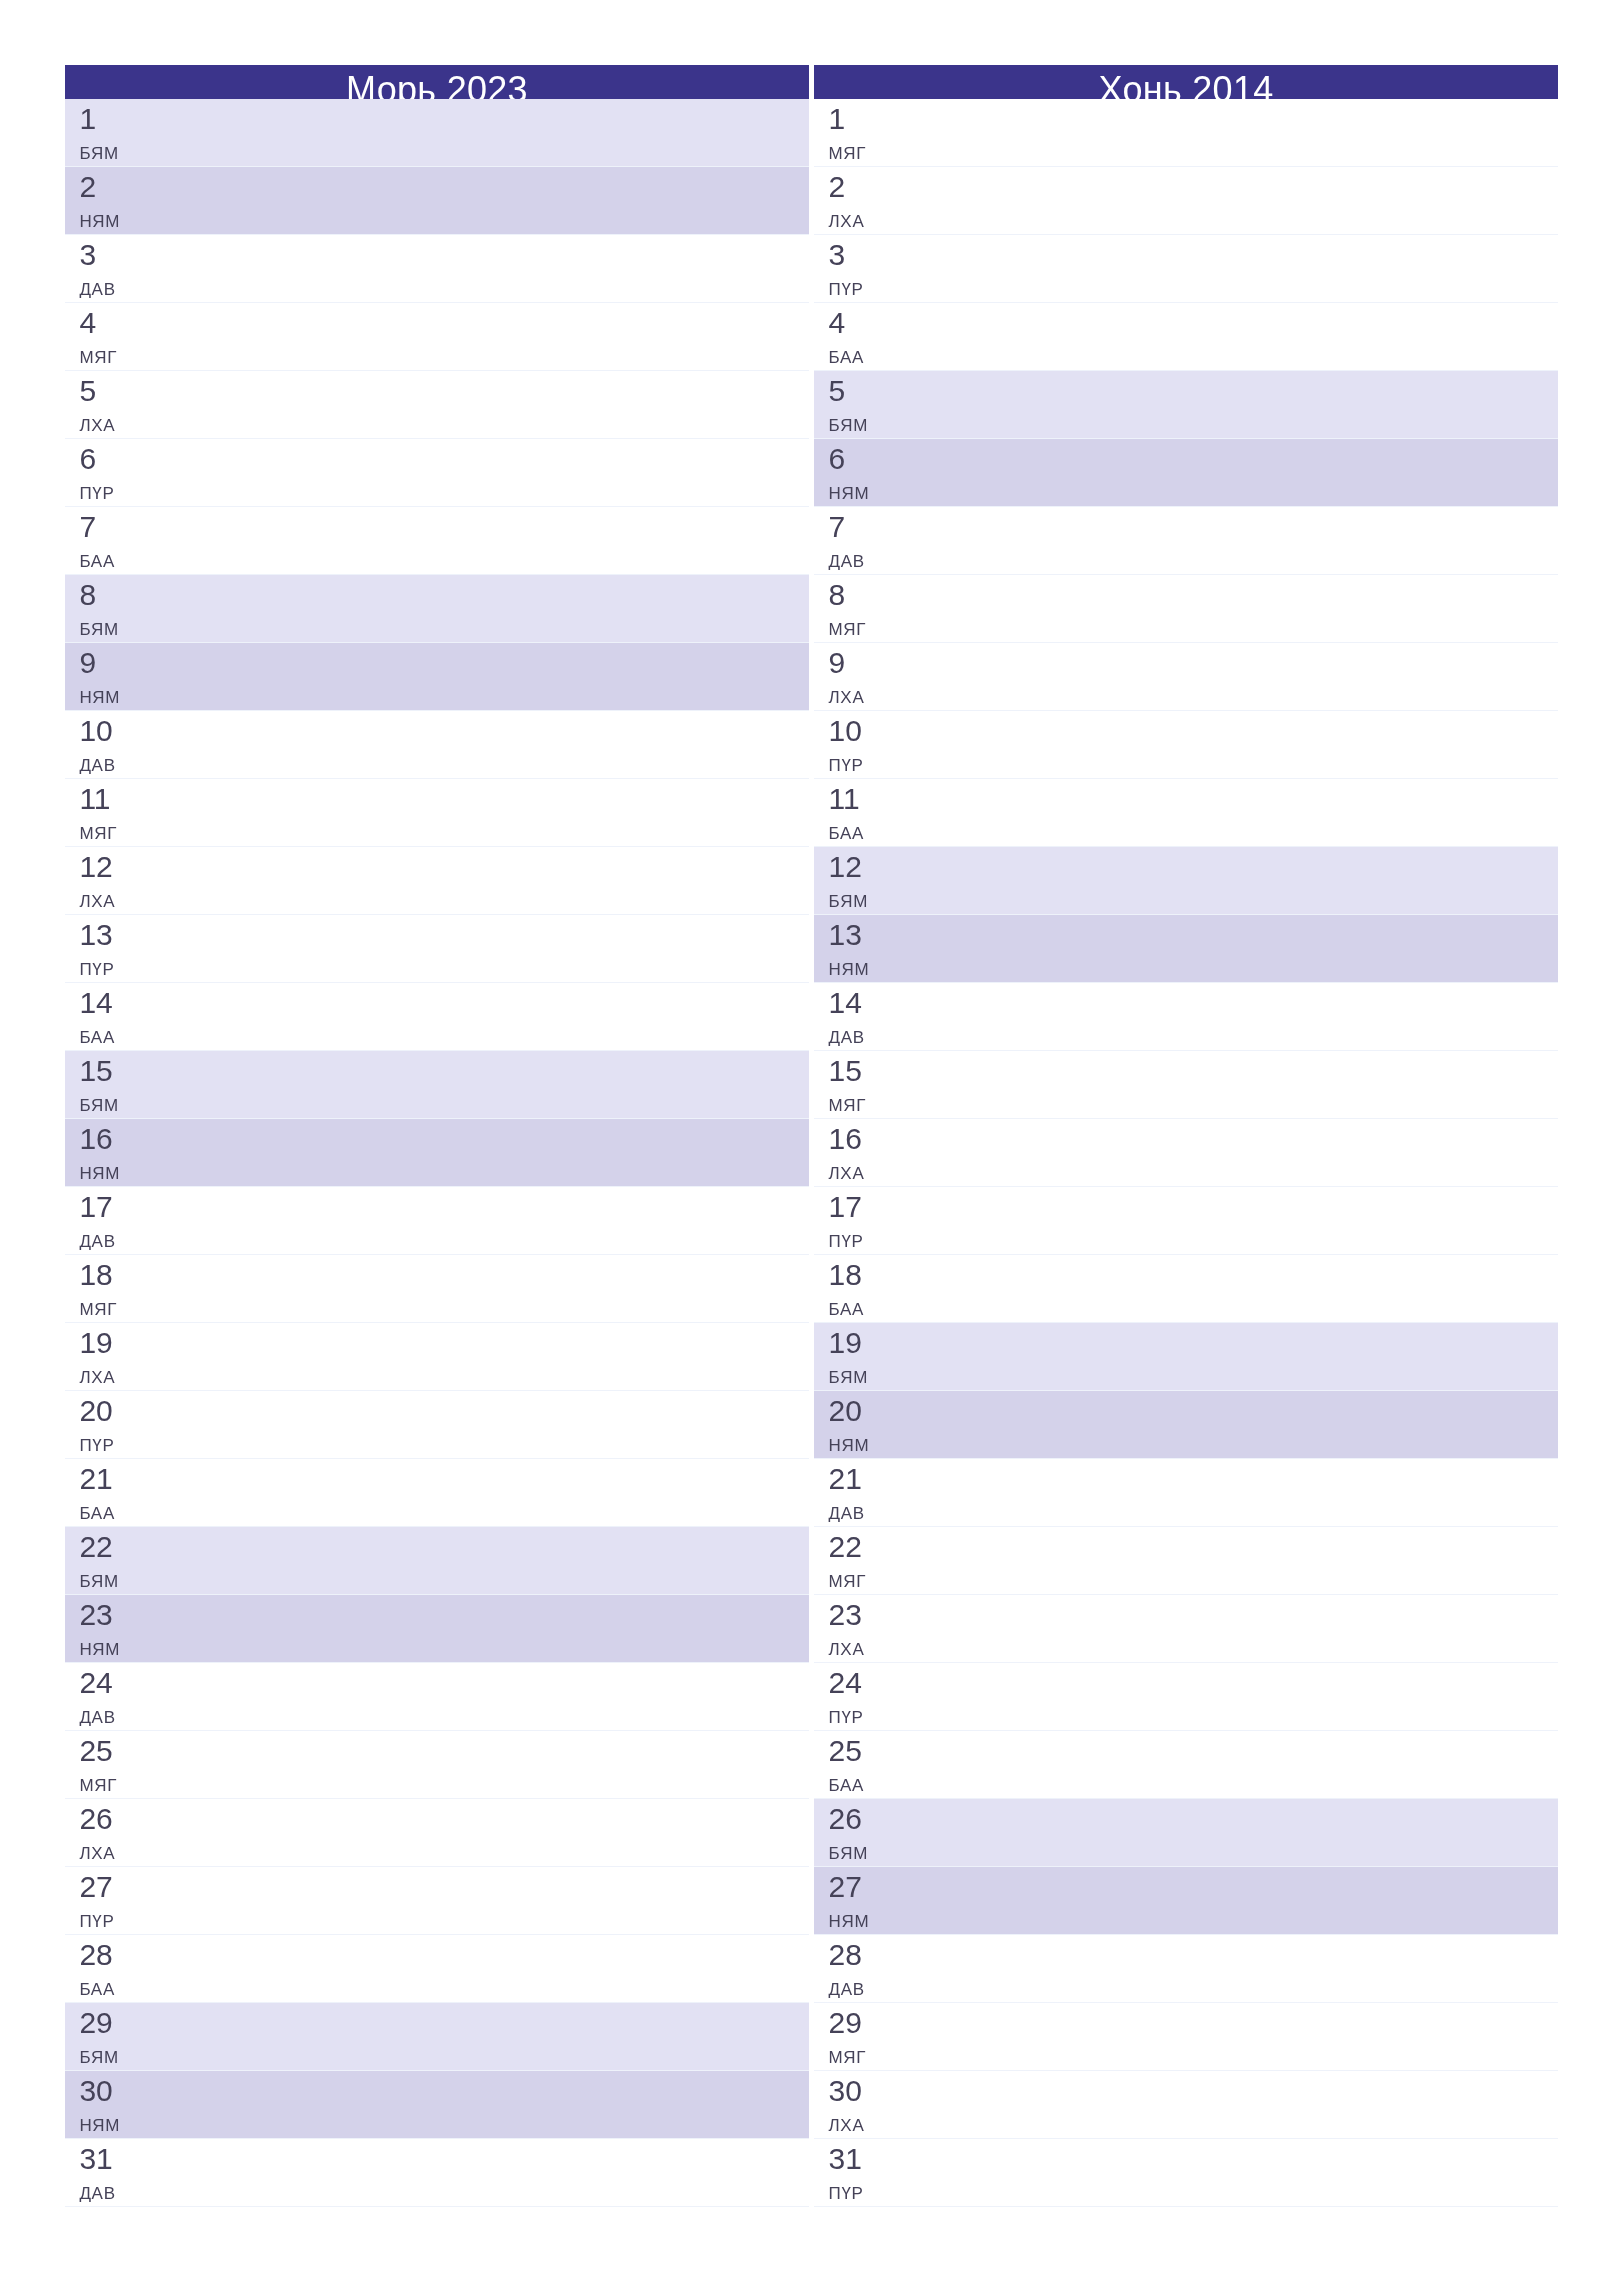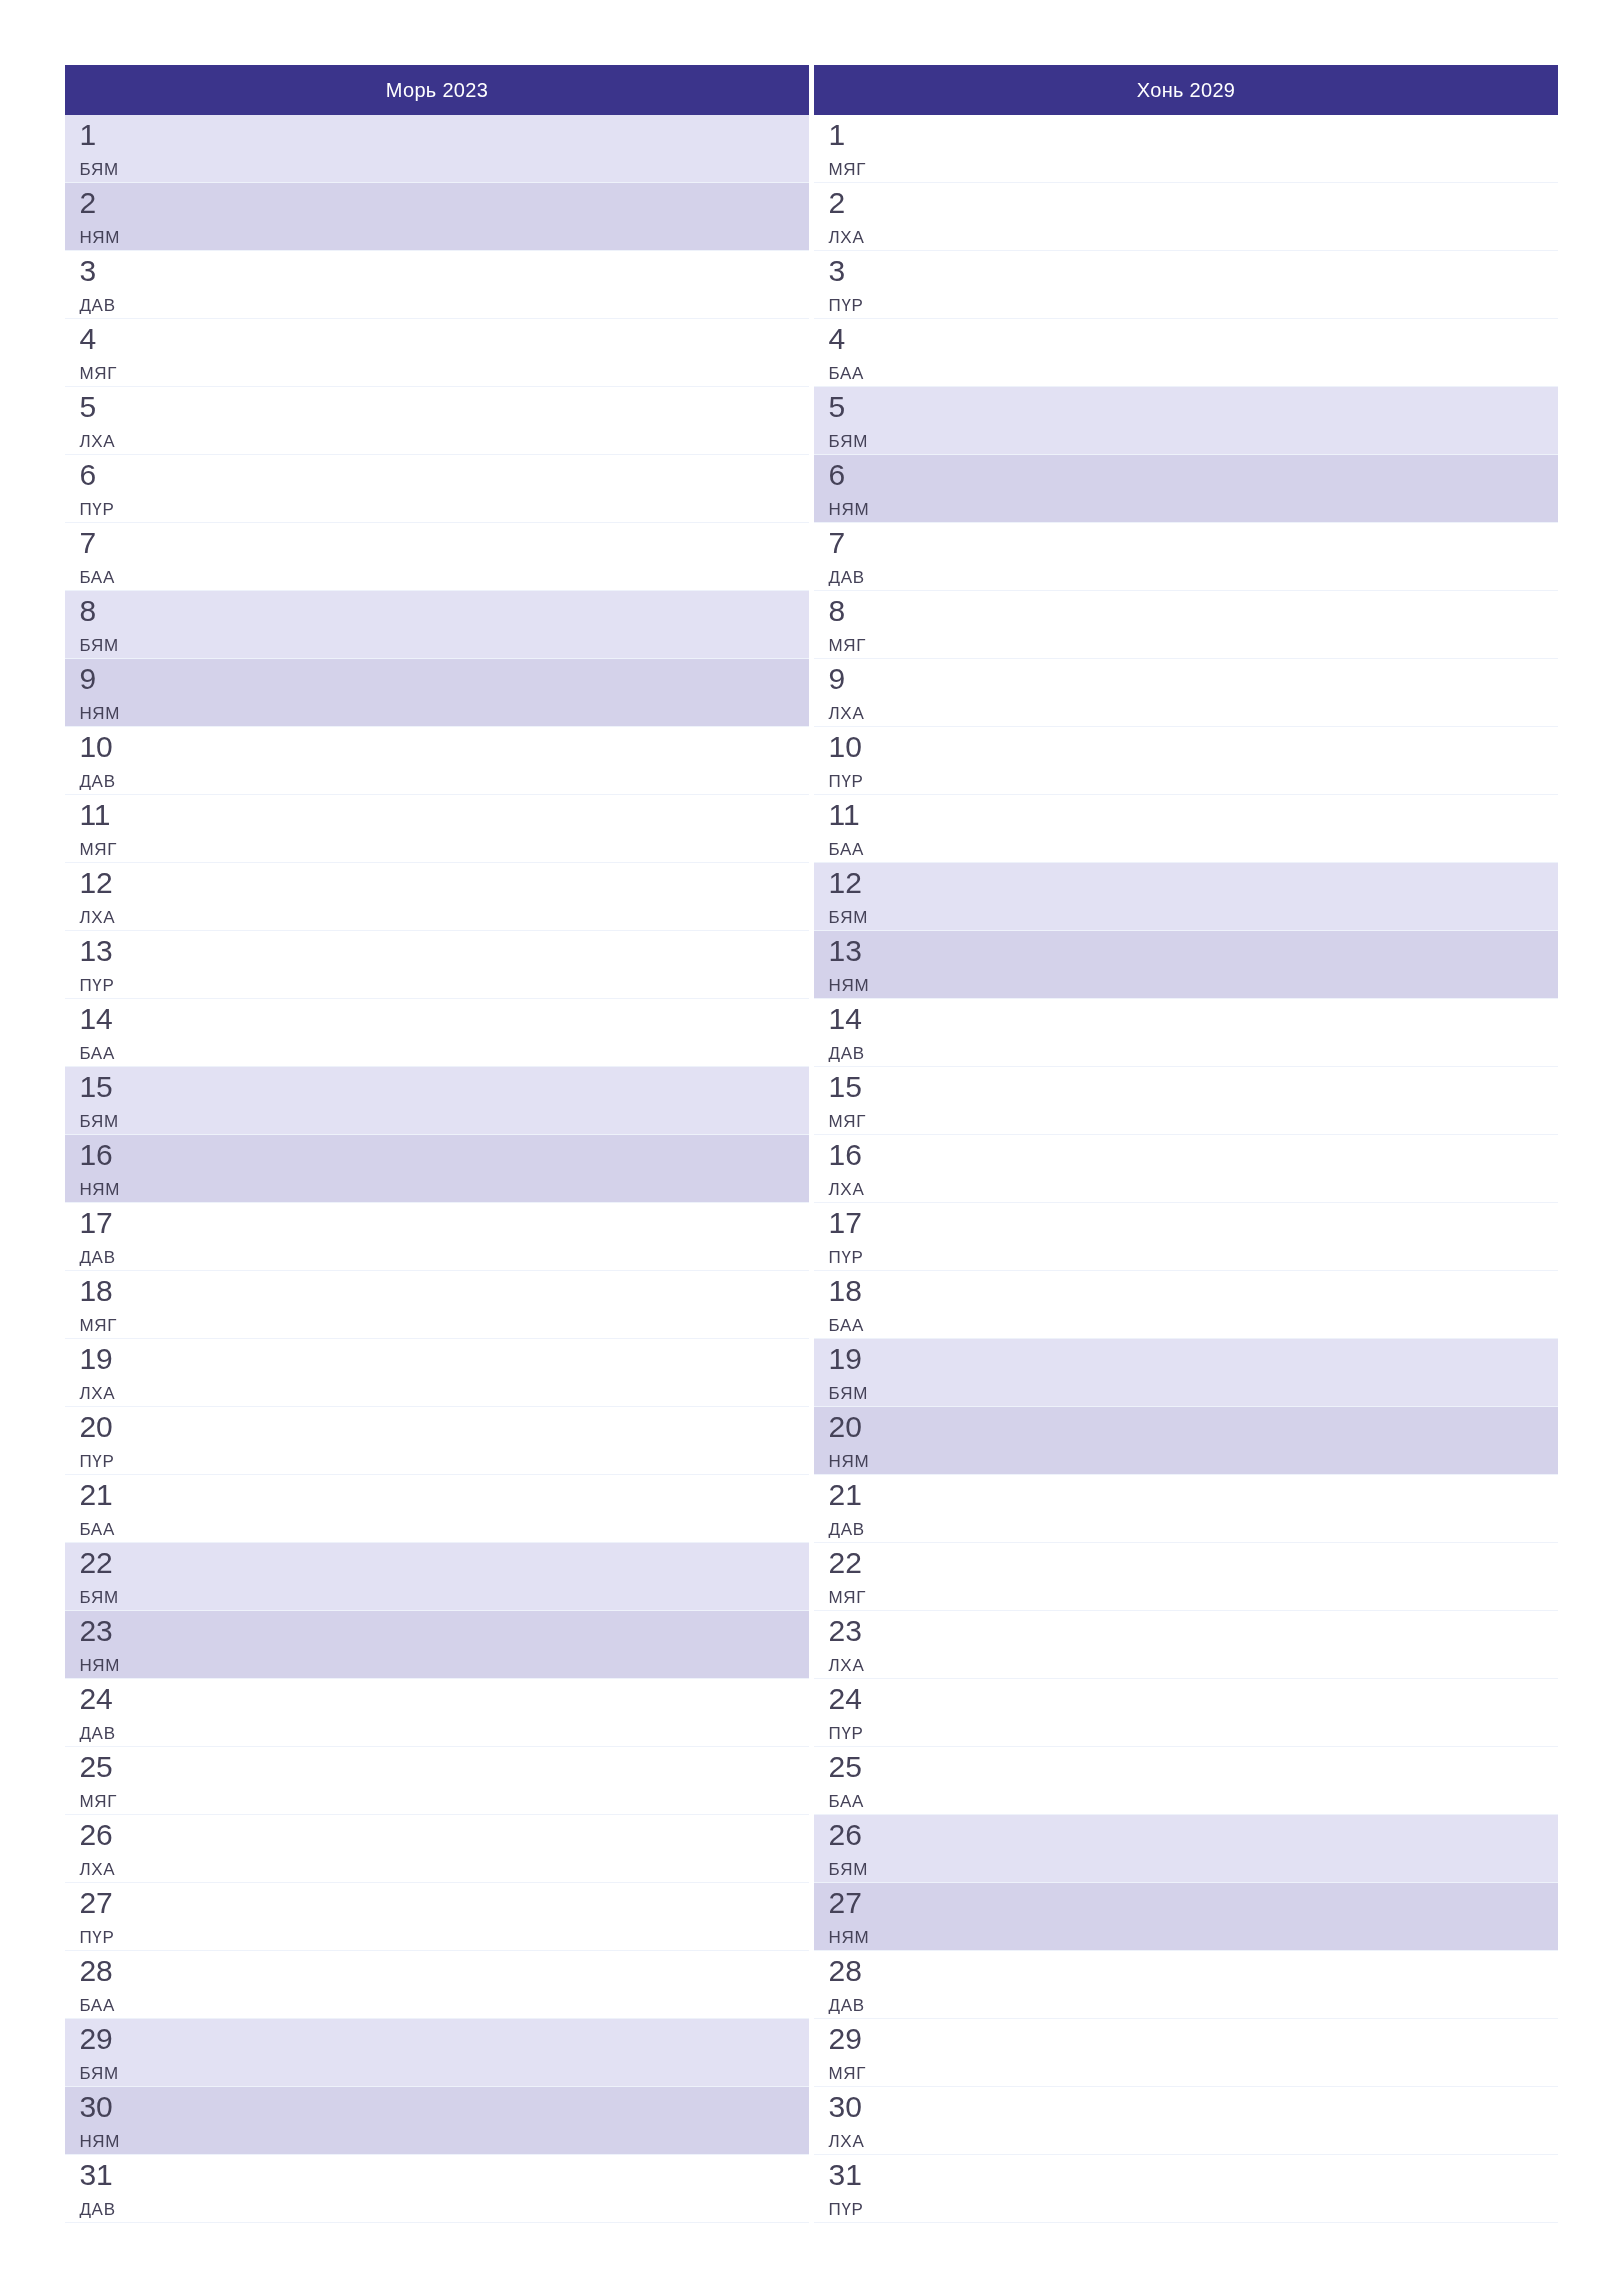--- a/index.html
+++ b/index.html
@@ -16,23 +16,23 @@
   }
   .month {
     flex: 1;
     display: flex;
     flex-direction: column;
   }
   .month-header {
     background: #3b348b;
     color: #ffffff;
     text-align: center;
-    font-size: 20px;
+    font-size: 36px;
     font-weight: 400;
-    height: 50px;
+    height: 34px;
     line-height: 50px;
     letter-spacing: 0.3px;
   }
   .day-row {
     height: 68px;
     padding: 5.2px 14.4px 3.9px 14.4px;
     border-bottom: 1.3px solid #eef2fa;
     display: flex;
     flex-direction: column;
     justify-content: space-between;
@@ -179,21 +179,21 @@
           <div class="day-num">30</div>
           <div class="day-dow">НЯМ</div>
         </div>
         <div class="day-row shade-none">
           <div class="day-num">31</div>
           <div class="day-dow">ДАВ</div>
         </div>
       </div>
   </div>
   <div class="month">
-    <div class="month-header">Хонь 2029</div>
+    <div class="month-header">Хонь 2014</div>
     <div class="days" id="days-1">
         <div class="day-row shade-none">
           <div class="day-num">1</div>
           <div class="day-dow">МЯГ</div>
         </div>
         <div class="day-row shade-none">
           <div class="day-num">2</div>
           <div class="day-dow">ЛХА</div>
         </div>
         <div class="day-row shade-none">

